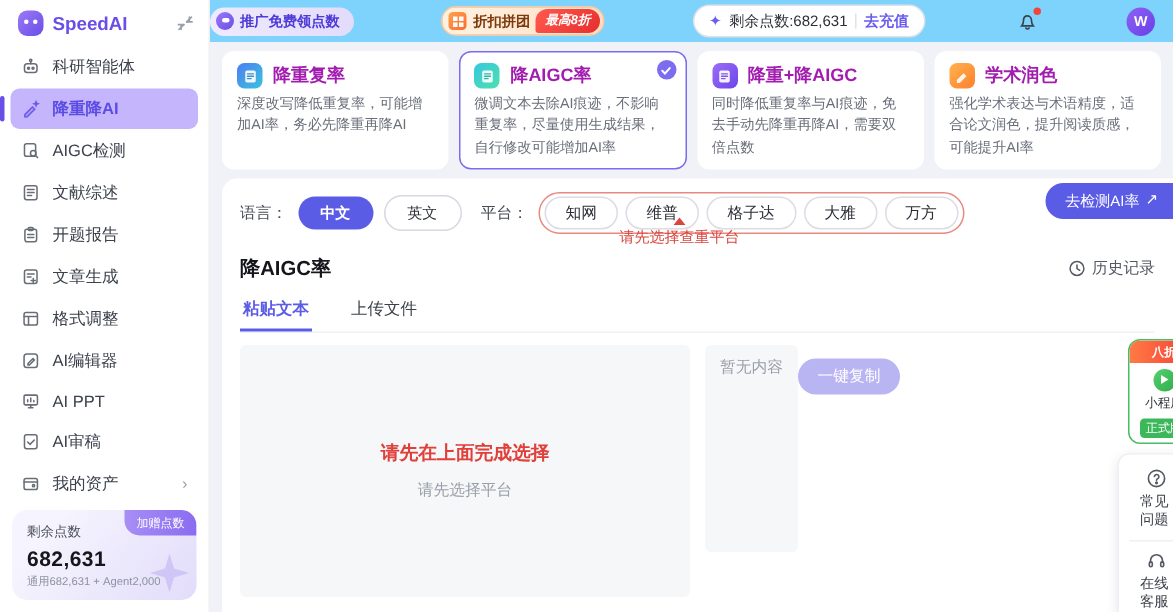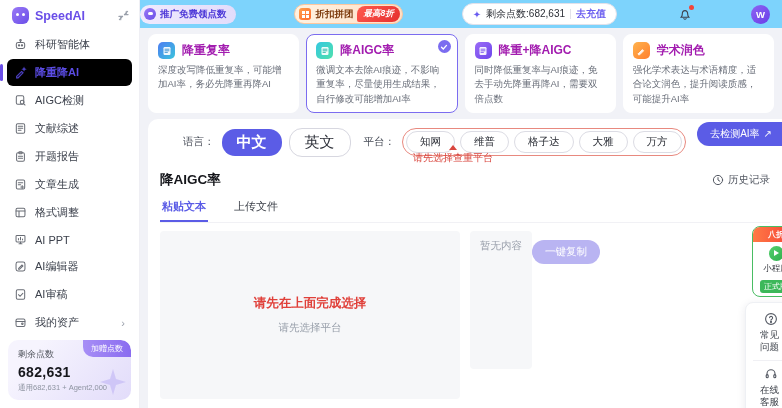--- a/index.html
+++ b/index.html
@@ -17,21 +17,21 @@
   .logo-row{display:flex;align-items:center;gap:6px;padding:7px 10px 5px 12px;}
   .logo-mark{width:17px;height:17px;border-radius:6px;background:linear-gradient(135deg,#9a79f6,#6a4ee8);position:relative;flex:none;}
   .logo-mark:before,.logo-mark:after{content:"";position:absolute;top:6px;width:3px;height:3px;border-radius:50%;background:#fff;}
   .logo-mark:before{left:4px}.logo-mark:after{right:4px}
   .logo-text{color:#6a4ee8;font-weight:bold;font-size:12.5px;flex:1;}
   .collapse-btn{color:#9aa0ab;cursor:pointer;}
   .menu{flex:1;padding:2px 7px 0;display:flex;flex-direction:column;gap:1px;}
   .menu-item{display:flex;align-items:center;gap:8px;padding:6px 7px;border-radius:6px;
     color:#3c414c;font-size:11px;position:relative;cursor:pointer;}
   .menu-item .mi-icon{flex:none;opacity:.85}
-  .menu-item.active{background:#000000;color:#5b4ce4;font-weight:bold;}
+  .menu-item.active{background:#c4b5fd;color:#5b4ce4;font-weight:bold;}
   .menu-item.active:before{content:"";position:absolute;left:-7px;top:5px;bottom:5px;width:3px;border-radius:2px;background:#6a4ee8;}
   .menu-item .chev{margin-left:auto;color:#9aa0ab;font-size:11px;}
   .points-card{margin:4px 8px 8px;background:linear-gradient(130deg,#f6f4fe 20%,#e2dcfa);border-radius:10px;
     padding:8px 10px 7px;position:relative;overflow:hidden;cursor:pointer;}
   .points-label{font-size:9px;color:#4c5058;}
   .bonus-badge{position:absolute;top:0;right:0;background:linear-gradient(90deg,#a78ef6,#8a6cf0);color:#fff;
     font-size:8px;padding:3px 8px;border-radius:0 10px 0 10px;}
   .points-value{font-size:14px;font-weight:bold;color:#16171c;margin-top:3px;letter-spacing:.3px;}
   .points-detail{font-size:7.5px;color:#8d93a0;margin-top:3px;}
   .sparkle{position:absolute;right:3px;bottom:3px;}
@@ -79,22 +79,22 @@
   .card-title{font-size:12px;font-weight:bold;color:#a21caf;}
   .card-desc{font-size:9.5px;color:#696e79;line-height:1.5;}
   .check-badge{position:absolute;top:5px;right:6px;width:13px;height:13px;border-radius:50%;
     background:#7b6cf0;display:flex;align-items:center;justify-content:center;}
 
   .panel{position:relative;margin-top:6px;height:304px;background:#fff;border-radius:10px 0 0 0;
     padding:9px 12px 0;box-sizing:border-box;}
   .detect-ribbon{position:absolute;top:3px;right:0;background:#5b5ce6;color:#fff;font-size:10px;
     padding:5px 10px 5px 13px;border-radius:13px 0 0 13px;display:flex;align-items:center;gap:4px;cursor:pointer;z-index:3;}
   .opts-row{display:flex;align-items:center;gap:7px;font-size:10.5px;color:#464b56;}
-  .opt-label{flex:none;margin-left:23px;}
-  .lang-pill{padding:4px 15px;border-radius:13px;font-size:15px;cursor:pointer;}
+  .opt-label{flex:none;}
+  .lang-pill{padding:4px 15px;border-radius:13px;font-size:10px;cursor:pointer;}
   .lang-sel{background:#5b5ce6;color:#fff;font-weight:bold;}
   .lang-unsel{background:#fff;border:1px solid #d7d7e0;color:#2e313a;}
   .platform-group{display:flex;gap:5px;border:1px solid #e8897f;border-radius:15px;padding:2px 3px;}
   .plat-pill{padding:3px 13px;border:1px solid #dcdce4;border-radius:12px;background:#fff;
     font-size:10.5px;color:#2b2e36;cursor:pointer;}
   .hint{position:absolute;left:230px;top:26px;width:150px;text-align:center;z-index:2;}
   .hint .tri{width:0;height:0;margin:0 auto 1px;border-left:4px solid transparent;
     border-right:4px solid transparent;border-bottom:5px solid #d9463e;}
   .hint .hint-text{color:#d9463e;font-size:10px;}
   .head-row{display:flex;align-items:center;justify-content:space-between;margin-top:14px;}
@@ -214,35 +214,35 @@
           <svg width="13" height="13" viewBox="0 0 14 14" fill="none" stroke="#50545e" stroke-width="1.1" stroke-linecap="round">
             <rect x="2.2" y="2.5" width="9.6" height="9" rx="1.5"></rect>
             <path d="M2.2 5.4h9.6M5.4 5.4v6.1"></path>
           </svg>
         </span>
       <span>格式调整</span>
     </div>
     <div class="menu-item">
       <span class="mi-icon">
           <svg width="13" height="13" viewBox="0 0 14 14" fill="none" stroke="#50545e" stroke-width="1.1" stroke-linecap="round">
+            <rect x="2.2" y="2.2" width="9.6" height="9.6" rx="2"></rect>
+            <path d="M5 9l3.6-3.6 1 1L6 10H5V9z"></path>
+          </svg>
+        </span>
+      <span>AI编辑器</span>
+    </div>
+    <div class="menu-item">
+      <span class="mi-icon">
+          <svg width="13" height="13" viewBox="0 0 14 14" fill="none" stroke="#50545e" stroke-width="1.1" stroke-linecap="round">
             <rect x="2.2" y="2.6" width="9.6" height="7" rx="1"></rect>
             <path d="M7 9.6v2M5.4 11.6h3.2"></path>
             <path d="M4.8 7.4V6M7 7.4V4.6M9.2 7.4V6.4"></path>
           </svg>
         </span>
       <span>AI PPT</span>
-    </div>
-    <div class="menu-item">
-      <span class="mi-icon">
-          <svg width="13" height="13" viewBox="0 0 14 14" fill="none" stroke="#50545e" stroke-width="1.1" stroke-linecap="round">
-            <rect x="2.2" y="2.2" width="9.6" height="9.6" rx="2"></rect>
-            <path d="M5 9l3.6-3.6 1 1L6 10H5V9z"></path>
-          </svg>
-        </span>
-      <span>AI编辑器</span>
     </div>
     <div class="menu-item">
       <span class="mi-icon">
           <svg width="13" height="13" viewBox="0 0 14 14" fill="none" stroke="#50545e" stroke-width="1.1" stroke-linecap="round">
             <rect x="2.5" y="2" width="9" height="10" rx="1.5"></rect>
             <path d="M4.8 7.2l1.7 1.7 3-3.2"></path>
           </svg>
         </span>
       <span>AI审稿</span>
     </div>

